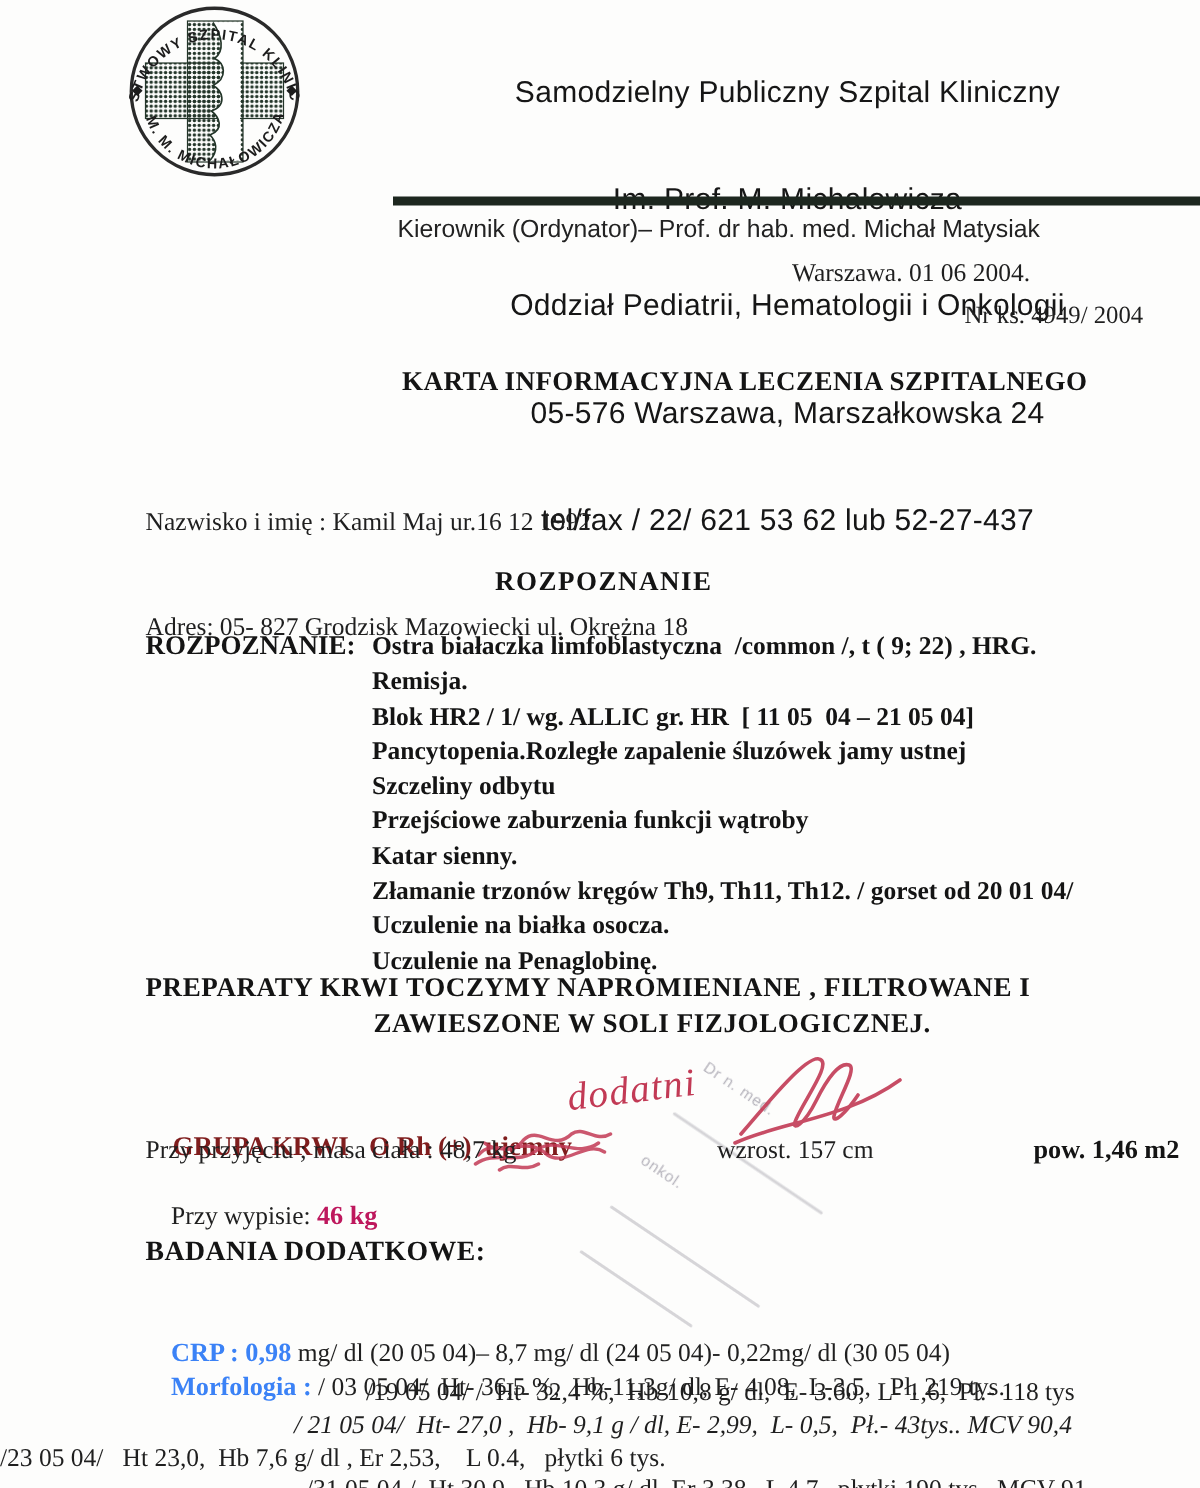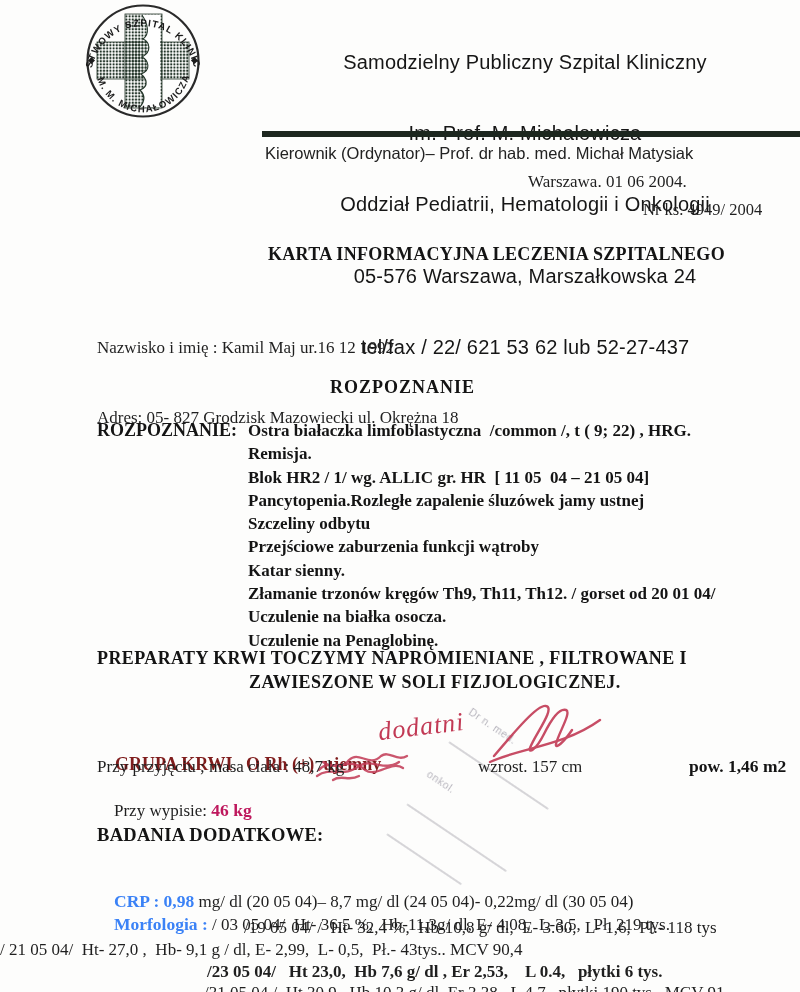--- a/index.html
+++ b/index.html
@@ -46,22 +46,22 @@
   .weight-dis{left:97px;top:780px;font-size:17px;}
   .weight-dis b{font-size:17.5px;color:#be185d;}
   
   .badania{left:97px;top:825px;font-weight:bold;font-size:18.5px;letter-spacing:.3px;color:#141414;}
   .crp{left:97px;top:871px;font-size:17px;}
   .crp b,.morf b{font-size:17.5px;color:#3b82f6;}
   .morf{left:97px;top:894px;font-size:17px;}
   .morf-rows{left:0;top:917px;width:800px;font-size:17px;line-height:21.8px;}
   .morf-rows div{white-space:pre;overflow:hidden;}
   .morf-rows div:nth-child(1){padding-left:204px;margin-left:40px;}
-  .morf-rows div:nth-child(2){}
-  .morf-rows div:nth-child(3){padding-left:207px;font-weight:bold;}
+  .morf-rows div:nth-child(2){padding-left:196px;font-style:italic;}
+  .morf-rows div:nth-child(3){}
   .morf-rows div:nth-child(4){padding-left:204px;}
   .logo-svg{left:80px;top:2px;}
 </style>
 </head>
 <body>
 
 <div class="page">
 
   <svg class="abs logo-svg" width="126" height="118" viewBox="0 0 126 118">
     <defs>

